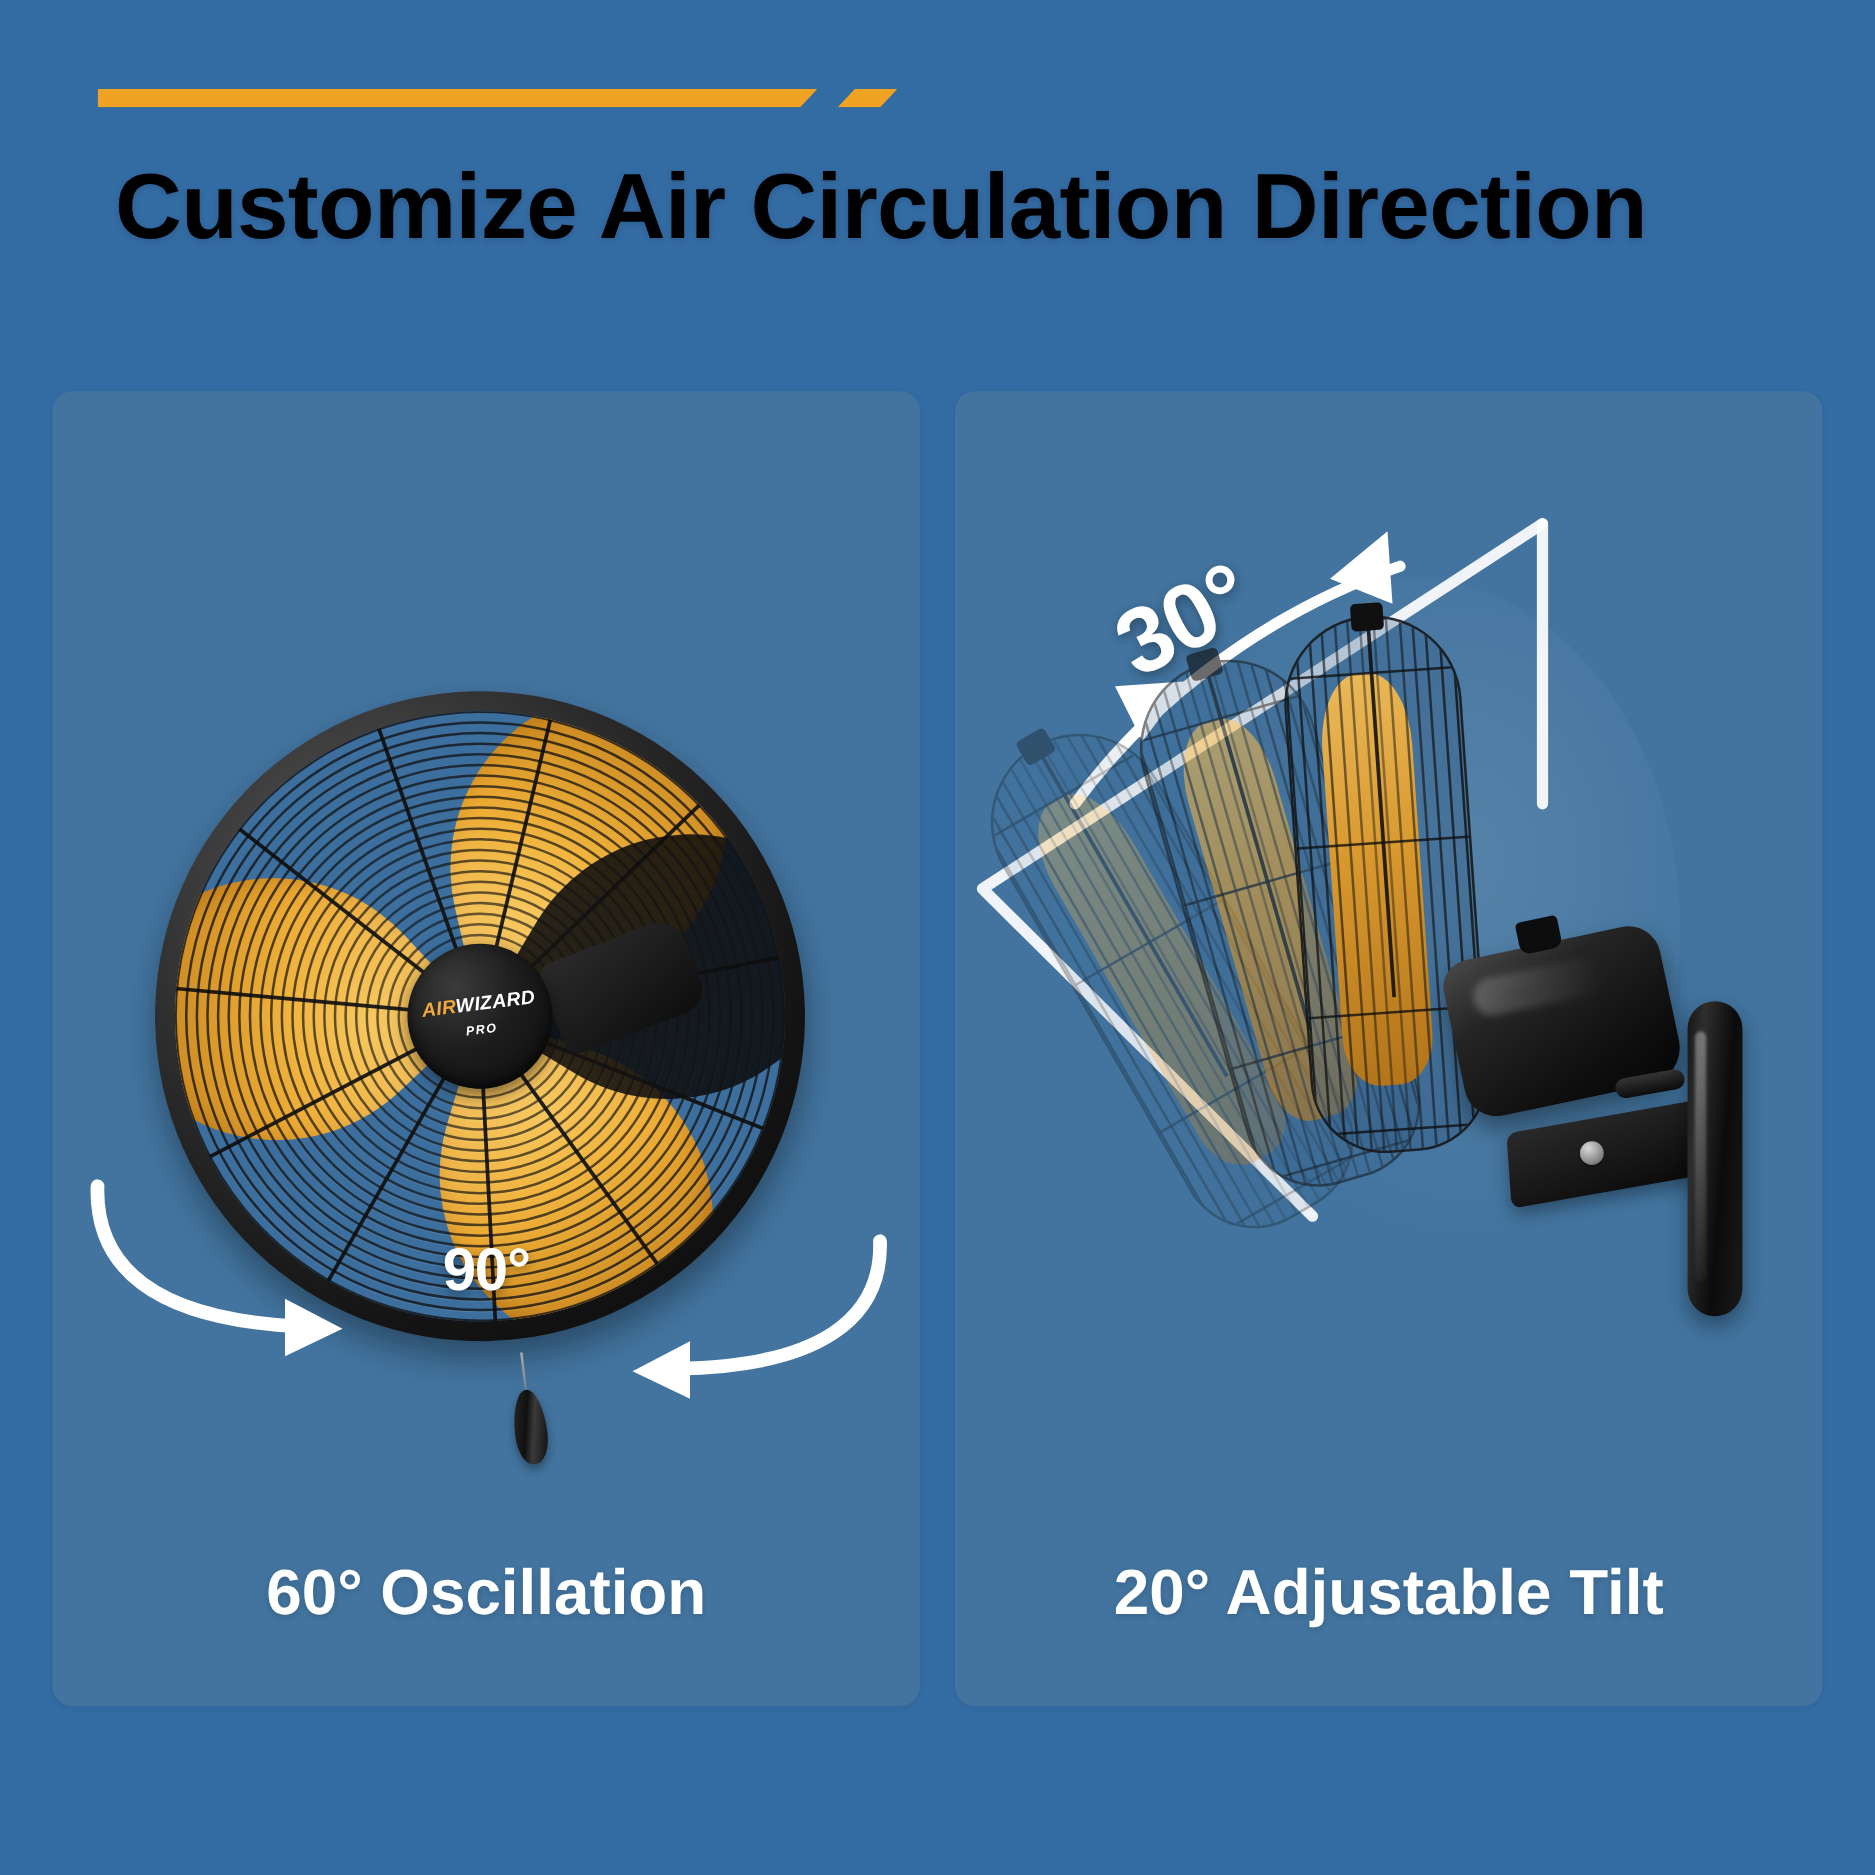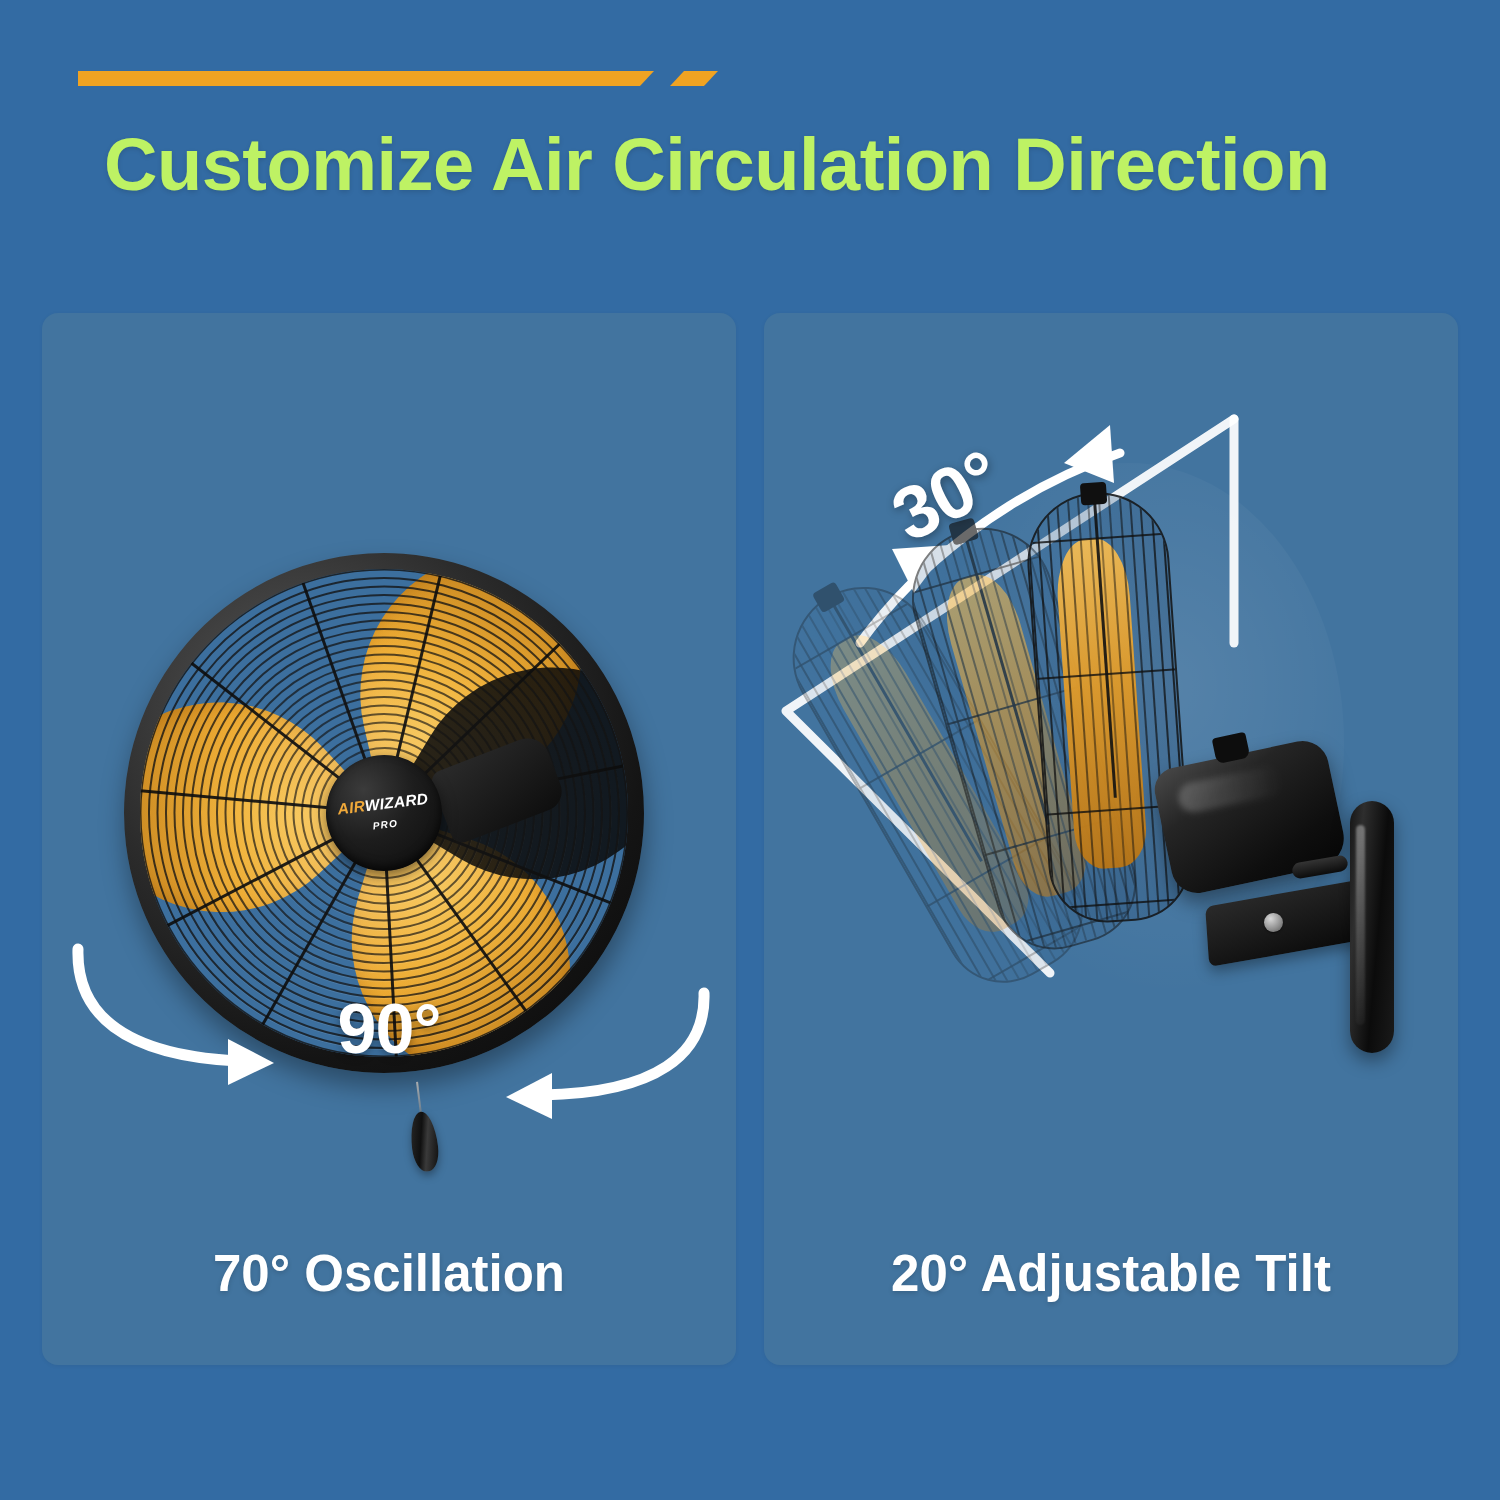--- a/index.html
+++ b/index.html
@@ -22,22 +22,22 @@
     box-shadow:0 2px 3px rgba(0,0,0,.18);
   }
   .accent-dash{
     position:absolute;left:592px;top:3px;height:15px;width:48px;
     background:#f0a322;
     clip-path:polygon(14px 0,100% 0,calc(100% - 14px) 100%,0 100%);
     box-shadow:0 2px 3px rgba(0,0,0,.18);
   }
 
   #page-title{
-    position:absolute;left:104px;top:122px;
-    font-size:74px;font-weight:bold;color:#bef264;
+    position:absolute;left:92px;top:122px;
+    font-size:74px;font-weight:bold;color:#000000;
     letter-spacing:-0.5px;white-space:nowrap;
     text-shadow:0 2px 5px rgba(0,0,0,.13);
   }
 
   
   .panel{
     position:absolute;top:313px;height:1052px;
     background:#42749f;border-radius:16px;
     box-shadow:0 1px 4px rgba(0,0,0,.06);
     overflow:hidden;
@@ -151,21 +151,21 @@
     position:absolute;left:50%;top:586px;width:26px;height:60px;margin-left:-13px;
     background:linear-gradient(100deg,#2c2c2c 0%,#101010 40%,#3a3a3a 58%,#0a0a0a 100%);
     border-radius:50% 50% 46% 46%/60% 60% 40% 40%;
     box-shadow:0 4px 8px rgba(0,0,0,.35);
   }
 
   
   #annot-90{position:absolute;left:0;top:0;width:694px;height:900px;pointer-events:none;}
   .deg90-label{
     position:absolute;left:50%;top:676px;transform:translateX(-50%);
-    color:#ffffff;font-size:70px;font-weight:bold;
+    color:#ffffff;font-size:48px;font-weight:bold;
     text-shadow:0 3px 8px rgba(0,0,0,.35);
     letter-spacing:-1px;z-index:8;
   }
 
   
   #tilt-stage{position:absolute;left:0;top:0;width:694px;height:920px;}
 
   
   #annot-30{position:absolute;left:0;top:0;width:694px;height:920px;}
   .deg30-label{
@@ -361,21 +361,21 @@
       <path d="M36,636 C34,700 80,742 196,748" fill="none" stroke="#ffffff" stroke-width="11" stroke-linecap="round"></path>
       <polygon points="186,726 232,750 186,772" fill="#ffffff"></polygon>
 
       <path d="M662,680 C664,742 614,780 500,782" fill="none" stroke="#ffffff" stroke-width="11" stroke-linecap="round"></path>
       <polygon points="510,760 464,784 510,806" fill="#ffffff"></polygon>
     </svg>
 
     <div class="deg90-label">90°</div>
   </div>
 
-  <div class="panel-caption">70° Oscillation</div>
+  <div class="panel-caption">60° Oscillation</div>
 </div>
 
 <div class="panel" id="panel-right">
 
   <div id="tilt-stage">
 
     <div class="haze"></div>
 
     <svg id="annot-30" viewBox="0 0 694 920">
 

